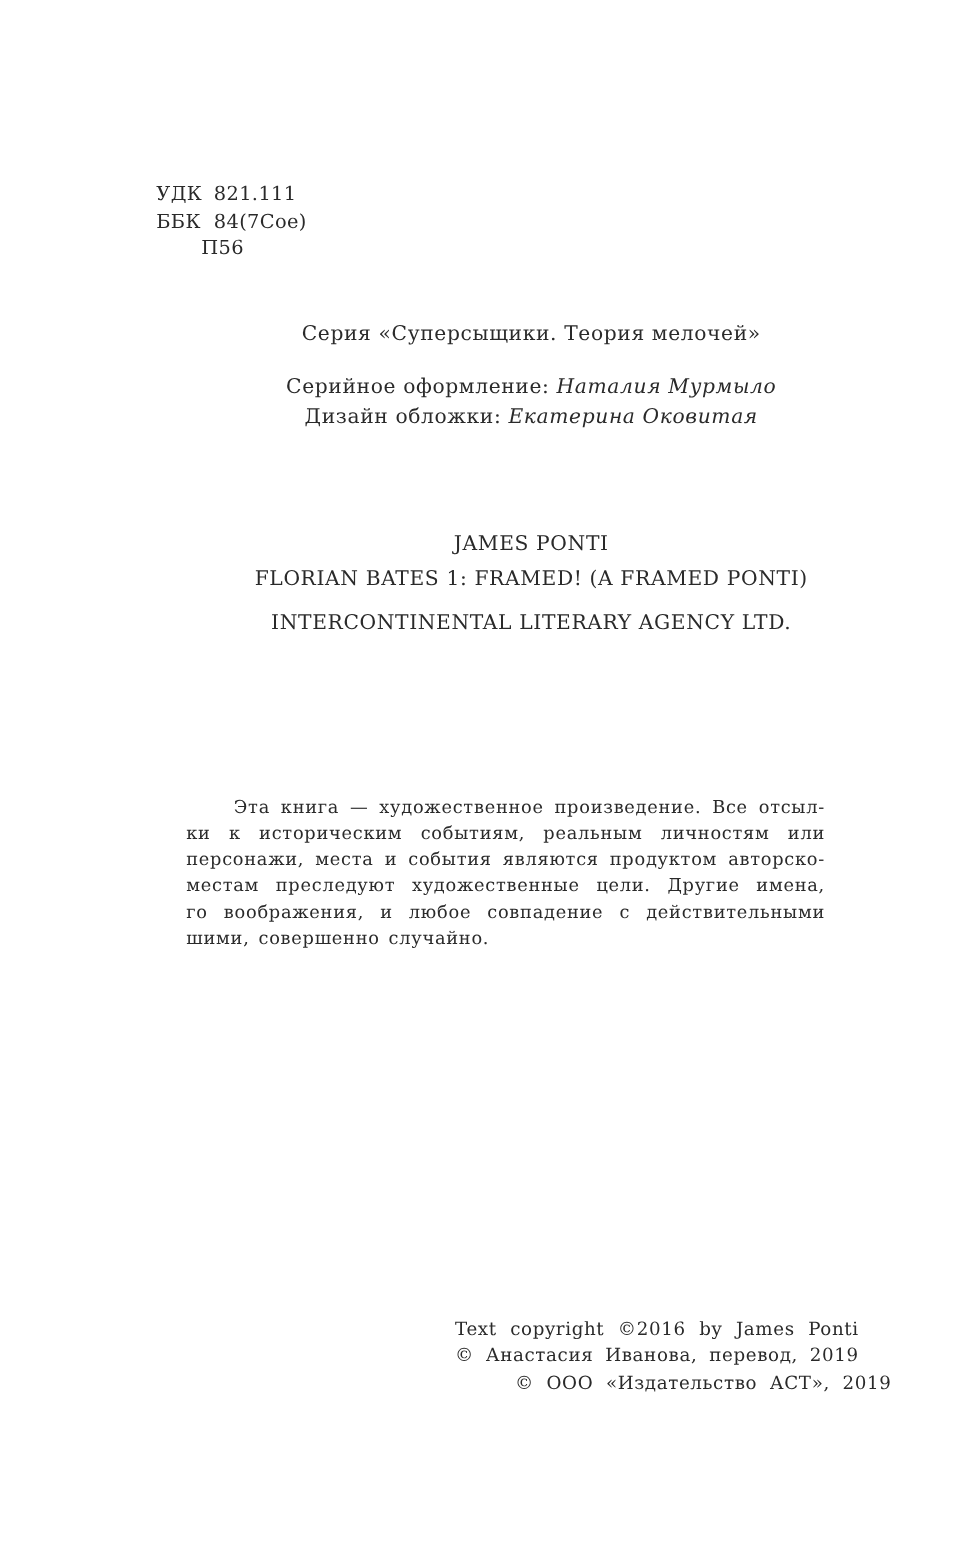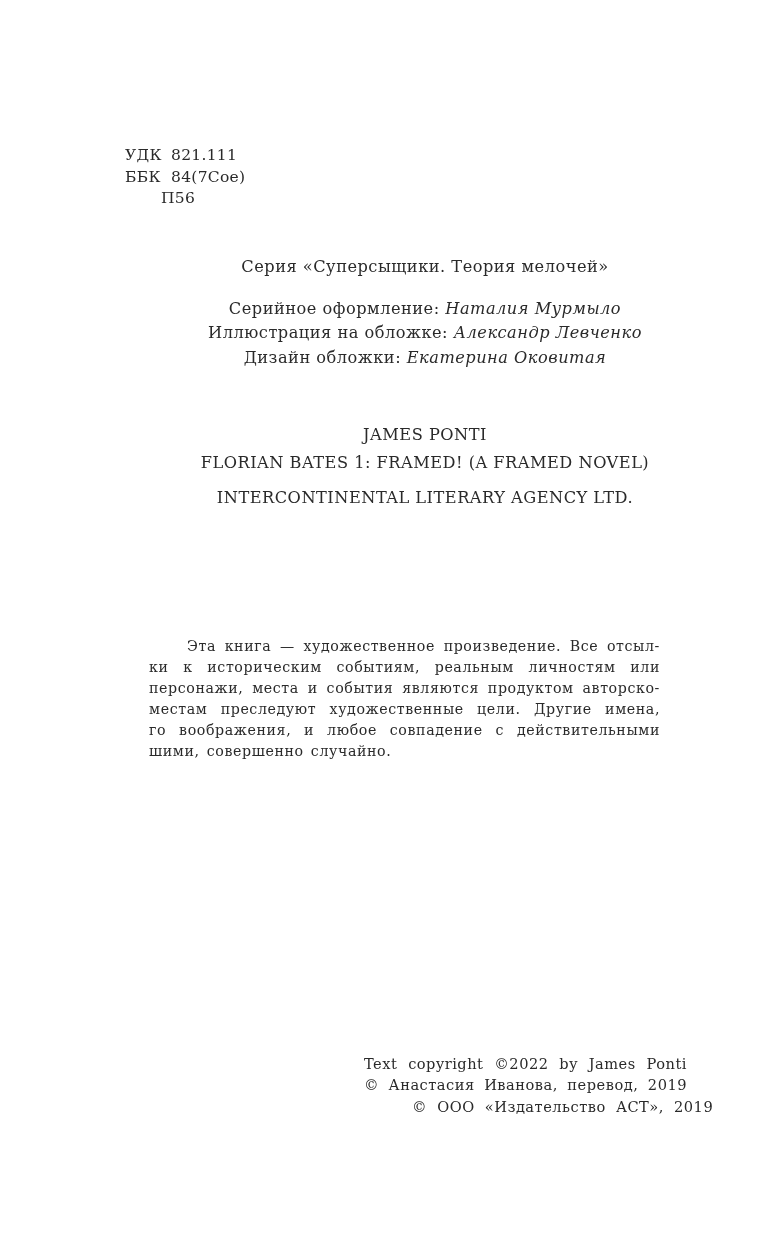--- a/index.html
+++ b/index.html
@@ -95,39 +95,38 @@
   <div class="classif">
     <div class="row"><span class="code-label">УДК</span><span>821.111</span></div>
     <div class="row"><span class="code-label">ББК</span><span>84(7Сое)</span></div>
     <div class="row indent">П56</div>
   </div>
 
   <div class="center-block series">Серия «Суперсыщики. Теория мелочей»</div>
 
   <div class="center-block credits">
     <div><span>Серийное оформление: </span><span class="person">Наталия Мурмыло</span></div>
-    <div><span>Иллюстрация на обложке: </span><span class="person">Александр Левченко</span></div>
     <div><span>Дизайн обложки: </span><span class="person">Екатерина Оковитая</span></div>
   </div>
 
   <div class="center-block author">JAMES PONTI</div>
-  <div class="center-block orig-title">FLORIAN BATES 1: FRAMED! (A FRAMED NOVEL)</div>
+  <div class="center-block orig-title">FLORIAN BATES 1: FRAMED! (A FRAMED PONTI)</div>
 
   <div class="center-block permission">
     <div>INTERCONTINENTAL LITERARY AGENCY LTD.</div>
   </div>
 
   <div class="disclaimer">
     <span class="line first">Эта книга — художественное произведение. Все отсыл-</span>
     <span class="line">ки к историческим событиям, реальным личностям или</span>
     <span class="line">персонажи, места и события являются продуктом авторско-</span>
     <span class="line">местам преследуют художественные цели. Другие имена,</span>
     <span class="line">го воображения, и любое совпадение с действительными</span>
     <span class="line last">шими, совершенно случайно.</span>
   </div>
 
   <div class="copyright">
-    <span class="line">Text copyright ©2022 by James Ponti</span>
+    <span class="line">Text copyright ©2016 by James Ponti</span>
     <span class="line">© Анастасия Иванова, перевод, 2019</span>
     <span class="line short">© ООО «Издательство АСТ», 2019</span>
   </div>
 
 </div>
 
 </body></html>

